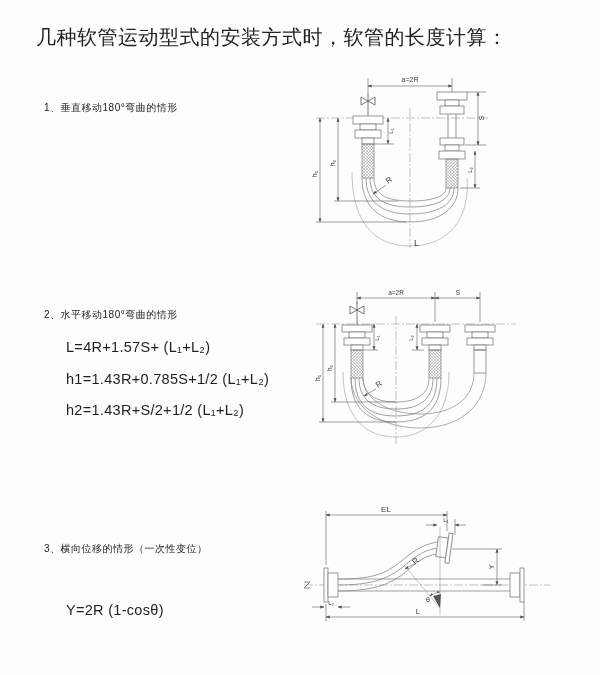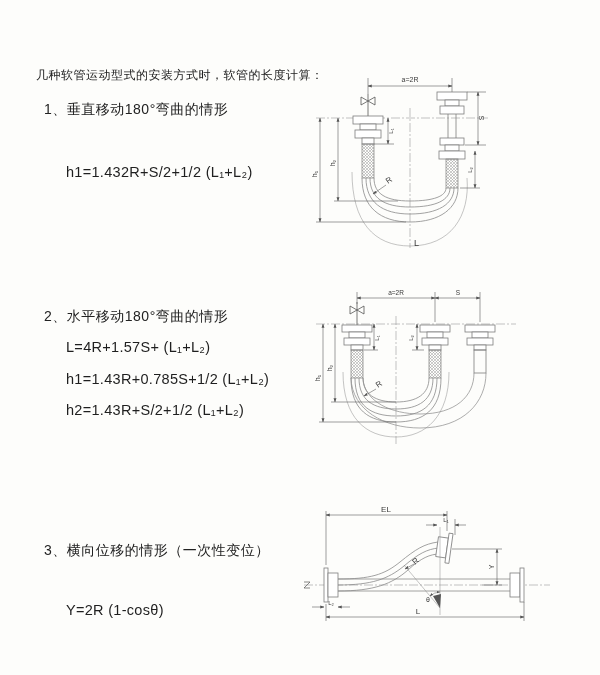--- a/index.html
+++ b/index.html
@@ -2,41 +2,40 @@
 <html><head>
 <meta charset="utf-8">
 <style>
   html,body{margin:0;padding:0;}
   body{
     width:600px;height:675px;position:relative;overflow:hidden;
     background:#fdfdfb;
     font-family:"Liberation Sans","DejaVu Sans",sans-serif;
     color:#2a2a2a;
   }
-  .title{position:absolute;left:36px;top:24px;font-size:12px;letter-spacing:.5px;color:#222;margin-top:43px;}
+  .title{position:absolute;left:36px;top:24px;font-size:20px;letter-spacing:.5px;color:#222;}
   .section{position:absolute;left:44px;}
-  .sec-head{font-size:14px;color:#222;letter-spacing:.5px;white-space:nowrap;}
+  .sec-head{font-size:10px;color:#222;letter-spacing:.5px;white-space:nowrap;}
   .formula{position:absolute;left:22px;font-size:14.5px;color:#1f1f1f;white-space:nowrap;letter-spacing:.3px;}
   #sec1{top:101px;}
   #sec2{top:308px;}
   #sec3{top:518px;margin-top:24px;}
   .diagram{position:absolute;}
   #d1{left:310px;top:70px;}
   #d2{left:312px;top:288px;}
   #d3{left:300px;top:505px;}
   svg text{font-family:"Liberation Sans","DejaVu Sans",sans-serif;fill:#3a3a3a;}
 </style>
 </head>
 <body>
 
 <div class="title">几种软管运动型式的安装方式时，软管的长度计算：</div>
 
 <div class="section" id="sec1">
   <div class="sec-head">1、垂直移动180°弯曲的情形</div>
-  <div class="formula" style="top:63px">h1=1.432R+S/2+1/2 (L₁+L₂)</div>
 </div>
 
 <div class="section" id="sec2">
   <div class="sec-head">2、水平移动180°弯曲的情形</div>
   <div class="formula" style="top:31px">L=4R+1.57S+ (L₁+L₂)</div>
   <div class="formula" style="top:63px">h1=1.43R+0.785S+1/2 (L₁+L₂)</div>
   <div class="formula" style="top:94px">h2=1.43R+S/2+1/2 (L₁+L₂)</div>
 </div>
 
 <div class="section" id="sec3">

